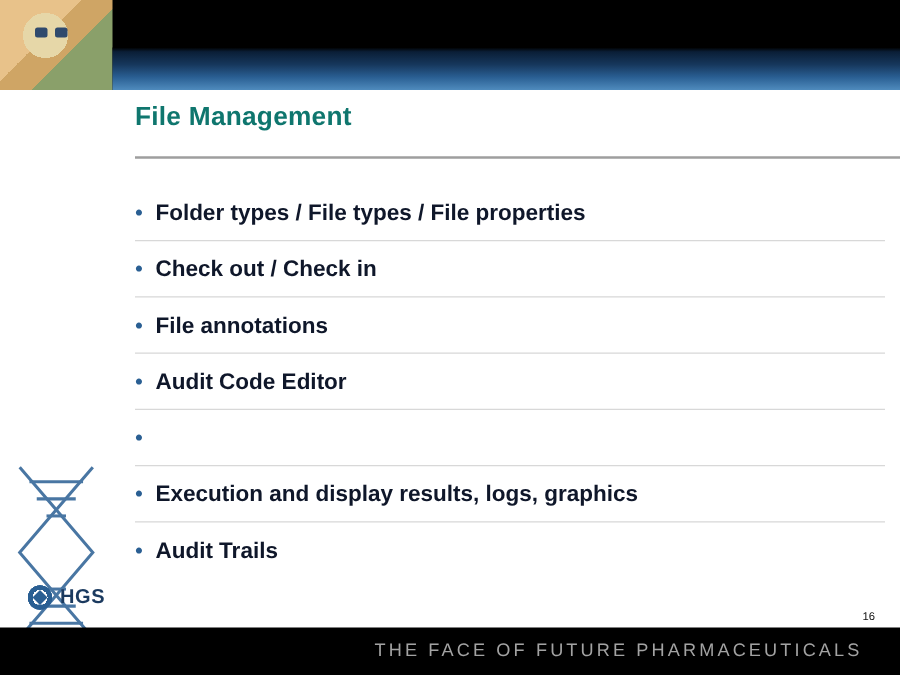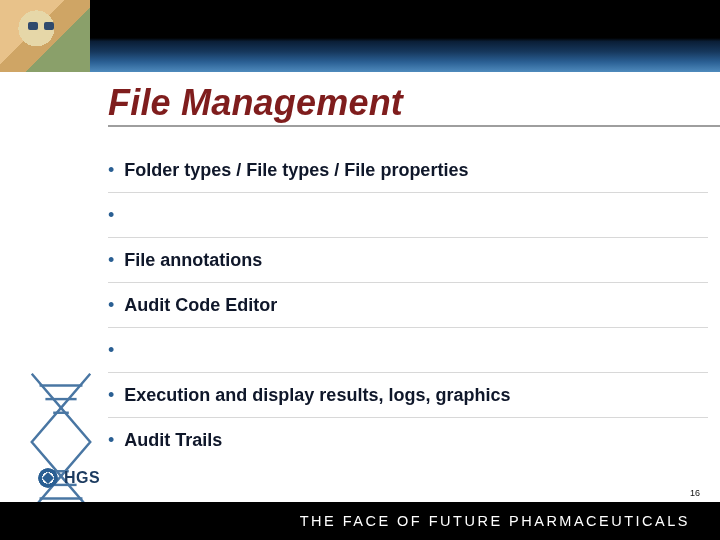--- a/index.html
+++ b/index.html
@@ -8,45 +8,45 @@
 
   
   .topband { position: absolute; left: 0; top: 0; width: 720px; height: 72px; background: #000; }
   .topband .painting { position: absolute; left: 0; top: 0; width: 90px; height: 72px; background: linear-gradient(135deg,#e8c28a 0%,#e8c28a 40%,#cfa565 40%,#cfa565 60%,#8aa06a 60%,#8aa06a 100%); }
   .topband .painting::before { content:""; position:absolute; left:18px; top:10px; width:46px; height:46px; background: radial-gradient(circle at 40% 40%, #e6d7a8 0 18px, transparent 18px); border-radius: 6px; }
   .topband .painting::after { content:""; position:absolute; left:28px; top:22px; width:10px; height:8px; background:#304a6d; box-shadow: 16px 0 0 #304a6d; border-radius: 2px; }
   .topband .gradband { position: absolute; left: 90px; top: 38px; width: 630px; height: 34px; background: linear-gradient(to bottom,#000 0,#0a1e36 10%,#16375c 40%,#2a5f93 70%,#4f8bbd 100%); }
 
   
   .titlewrap { position: absolute; left: 108px; top: 82px; width: 600px; }
-  .title { font-family: "Arial Black", Arial, sans-serif; font-weight: 900; color: #7f1d1d; font-size: 36px; letter-spacing: 0.2px; font-style: italic; }
+  .title { font-family: "Arial Black", Arial, sans-serif; font-weight: 900; color: #0f766e; font-size: 21px; letter-spacing: 0.2px; }
   .underline { position: absolute; left: 108px; top: 125px; width: 612px; height: 2px; background: #9e9e9e; }
 
   
   .bullets { position: absolute; left: 108px; top: 148px; width: 600px; }
   .item { padding: 11px 0; border-bottom: 1px solid #d8d8d8; display: flex; align-items: flex-start; gap: 10px; }
   .dot { color: #2a5f93; font-size: 18px; line-height: 22px; }
   .txt { color: #0f172a; font-weight: 700; font-size: 18px; line-height: 22px; }
 
   
-  .sidebar { position: absolute; left: 16px; top: 72px; width: 90px; height: 468px; background: #fff; }
+  .sidebar { position: absolute; left: 0; top: 72px; width: 90px; height: 468px; background: #fff; }
   .dna { position: absolute; left: 6px; top: 300px; width: 78px; height: 140px; }
   .dna svg { width: 100%; height: 100%; }
 
   
   .hgs { position: absolute; left: 22px; bottom: 52px; display: flex; align-items: center; gap: 6px; }
   .hgs-mark { width: 20px; height: 20px; position: relative; }
   .hgs-mark::before, .hgs-mark::after { content:""; position:absolute; border-radius: 50%; }
   .hgs-mark::before { left:0; top:0; width:20px; height:20px; background: radial-gradient(circle at 50% 50%, rgba(0,0,0,0) 0 6px, #2a5f93 6px 10px, rgba(0,0,0,0) 10px); }
   .hgs-mark::after { left:4px; top:4px; width:12px; height:12px; background: #2a5f93; clip-path: polygon(50% 0, 100% 50%, 50% 100%, 0 50%); }
   .hgs-text { font-family: Arial, sans-serif; font-weight: 700; color: #1b3a5f; font-size: 16px; letter-spacing: 0.5px; }
 
   
   .bottombar { position: absolute; left: 0; bottom: 0; width: 720px; height: 38px; background: #000; display: flex; align-items: center; justify-content: flex-end; padding-right: 30px; }
-  .tagline { color: #ffffff; font-size: 14.5px; letter-spacing: 2.5px; font-weight: 400; font-family: Arial, sans-serif; }
+  .tagline { color: #a3a3a3; font-size: 14.5px; letter-spacing: 2.5px; font-weight: 400; font-family: Arial, sans-serif; }
 
   
   .pagenum { position: absolute; right: 20px; bottom: 42px; font-size: 9px; color: #111; }
 </style>
 </head>
 <body>
 
 <div class="slide">
 
   <div class="topband">
@@ -80,20 +80,21 @@
   </div>
   <div class="underline"></div>
 
   <div class="bullets">
     <div class="item">
       <span class="dot">•</span>
       <span class="txt">Folder types / File types / File properties</span>
     </div>
     <div class="item">
       <span class="dot">•</span>
+      <span class="txt">Check out / Check in</span>
     </div>
     <div class="item">
       <span class="dot">•</span>
       <span class="txt">File annotations</span>
     </div>
     <div class="item">
       <span class="dot">•</span>
       <span class="txt">Audit Code Editor</span>
     </div>
     <div class="item">

